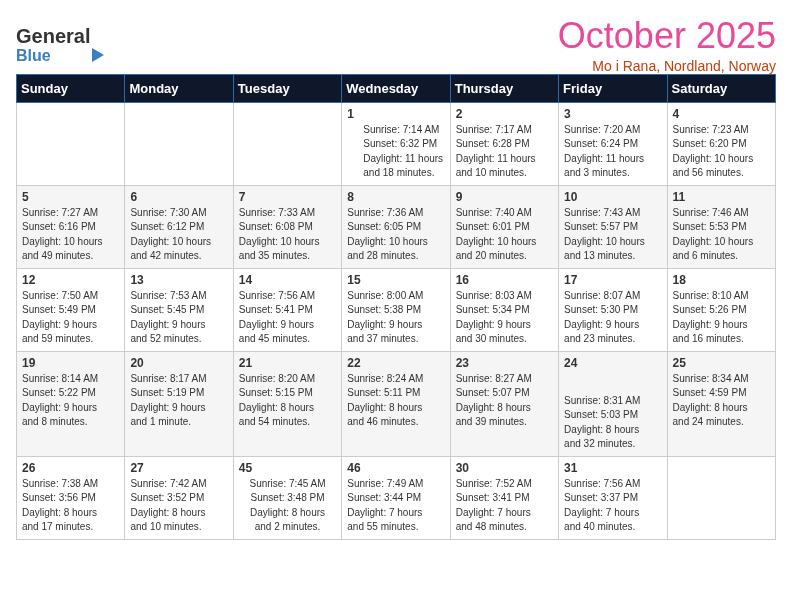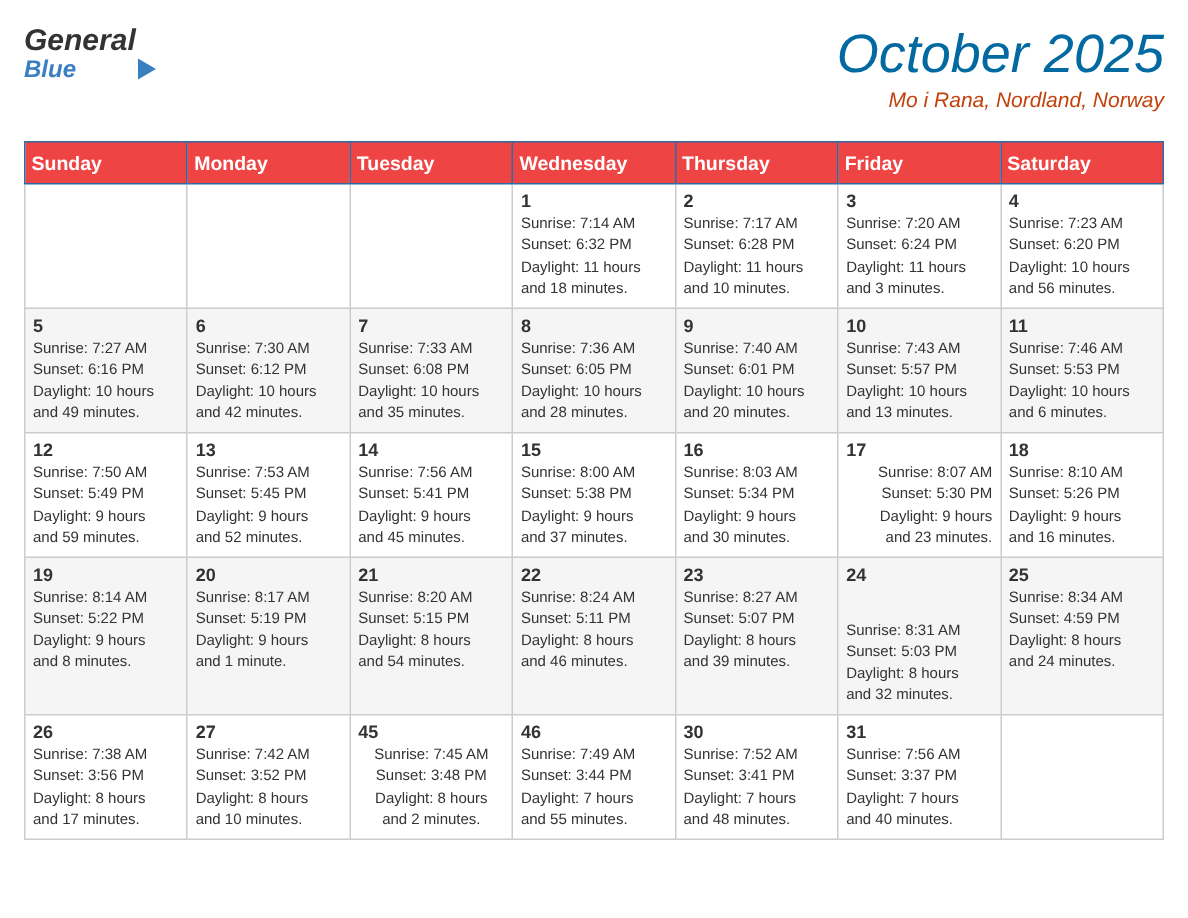--- a/index.html
+++ b/index.html
@@ -6,45 +6,44 @@
     body {
       font-family: Arial, Helvetica, sans-serif;
       background: #fff;
       width: 792px;
       min-height: 612px;
       padding: 16px;
     }
     .header {
       display: flex;
       justify-content: space-between;
-      align-items: flex-start;
-      margin-bottom: 20px;
-      font-style: italic;
+      align-items: center;
+      margin-bottom: 0;
     }
     .title-block {
       text-align: right;
     }
     .month-title {
       font-size: 36px;
       font-weight: normal;
-      color: #0369a1;
+      color: #ec4899;
       line-height: 1.1;
     }
     .location {
       font-size: 14px;
       color: #c2410c;
       margin-top: 2px;
     }
     .calendar {
       width: 100%;
       border-collapse: collapse;
       border: 1px solid #ccc;
     }
     .calendar th {
-      background-color: #ef4444;
+      background-color: #0f172a;
       color: #fff;
       font-size: 13px;
       font-weight: bold;
       padding: 6px 4px;
       text-align: left;
       border: 1px solid #2e6aa3;
     }
     .calendar td {
       vertical-align: top;
       border: 1px solid #ccc;
@@ -123,21 +122,21 @@
         <th>Saturday</th>
       </tr>
   </thead>
   <tbody id="calendar-body">
   <tr>
         <td class="empty-cell"></td>
         <td class="empty-cell"></td>
         <td class="empty-cell"></td>
         <td>
           <span class="day-num">1</span>
-          <div class="day-info" style="white-space: pre-line;">Sunrise: 7:14 AM
+          <div class="day-info" style="white-space: pre-line; margin-left: 16px;">Sunrise: 7:14 AM
 Sunset: 6:32 PM
 Daylight: 11 hours
 and 18 minutes.</div>
         </td>
         <td>
           <span class="day-num">2</span>
           <div class="day-info" style="white-space: pre-line;">Sunrise: 7:17 AM
 Sunset: 6:28 PM
 Daylight: 11 hours
 and 10 minutes.</div>
@@ -239,21 +238,21 @@
         </td>
         <td>
           <span class="day-num">16</span>
           <div class="day-info" style="white-space: pre-line;">Sunrise: 8:03 AM
 Sunset: 5:34 PM
 Daylight: 9 hours
 and 30 minutes.</div>
         </td>
         <td>
           <span class="day-num">17</span>
-          <div class="day-info" style="white-space: pre-line; text-align: right;">Sunrise: 8:07 AM
+          <div class="day-info" style="white-space: pre-line;">Sunrise: 8:07 AM
 Sunset: 5:30 PM
 Daylight: 9 hours
 and 23 minutes.</div>
         </td>
         <td>
           <span class="day-num">18</span>
           <div class="day-info" style="white-space: pre-line;">Sunrise: 8:10 AM
 Sunset: 5:26 PM
 Daylight: 9 hours
 and 16 minutes.</div>

